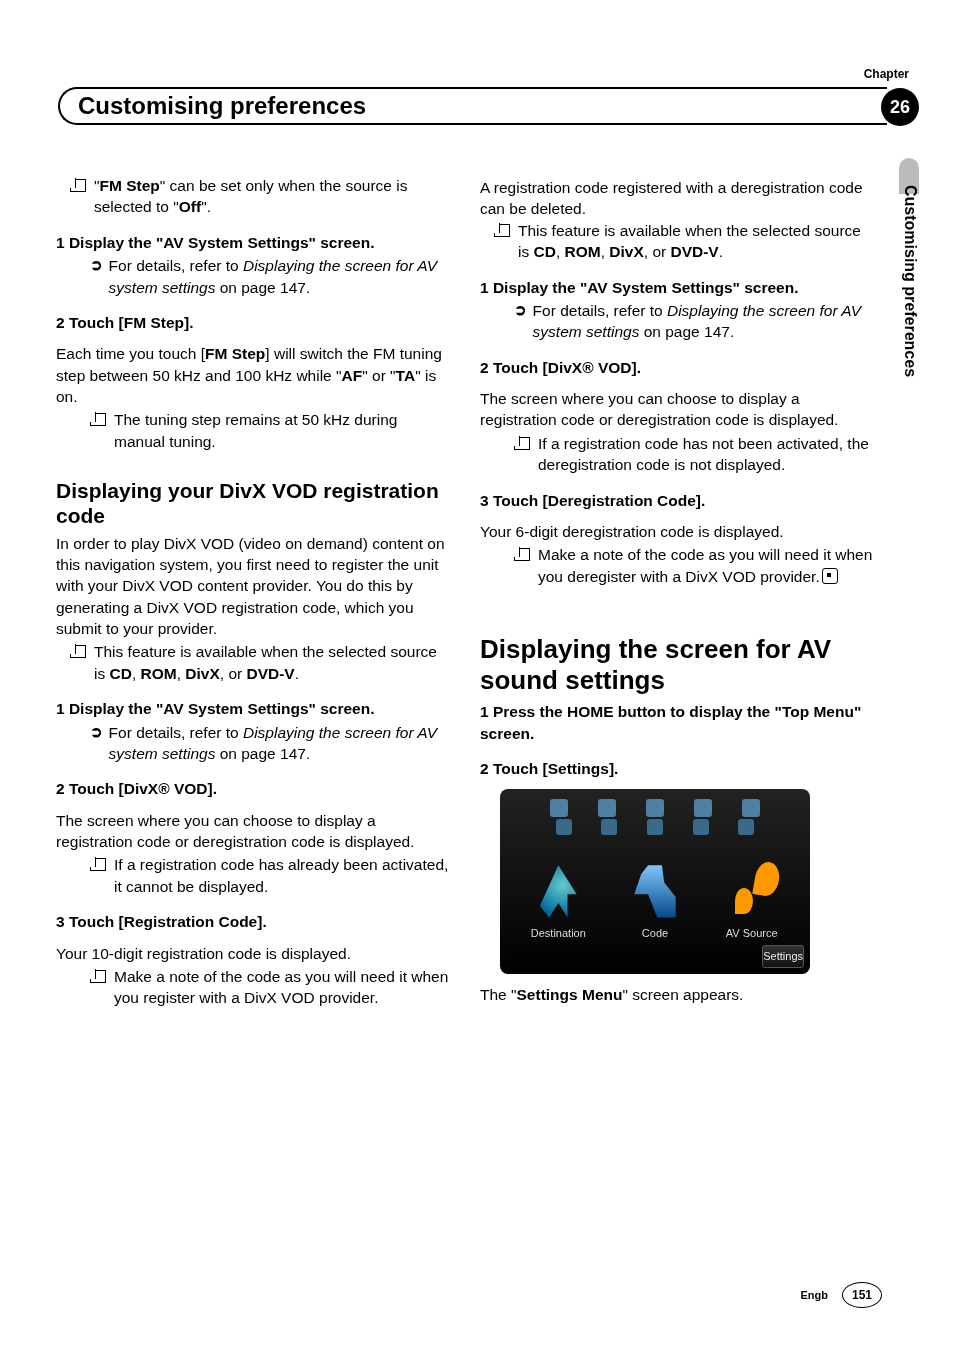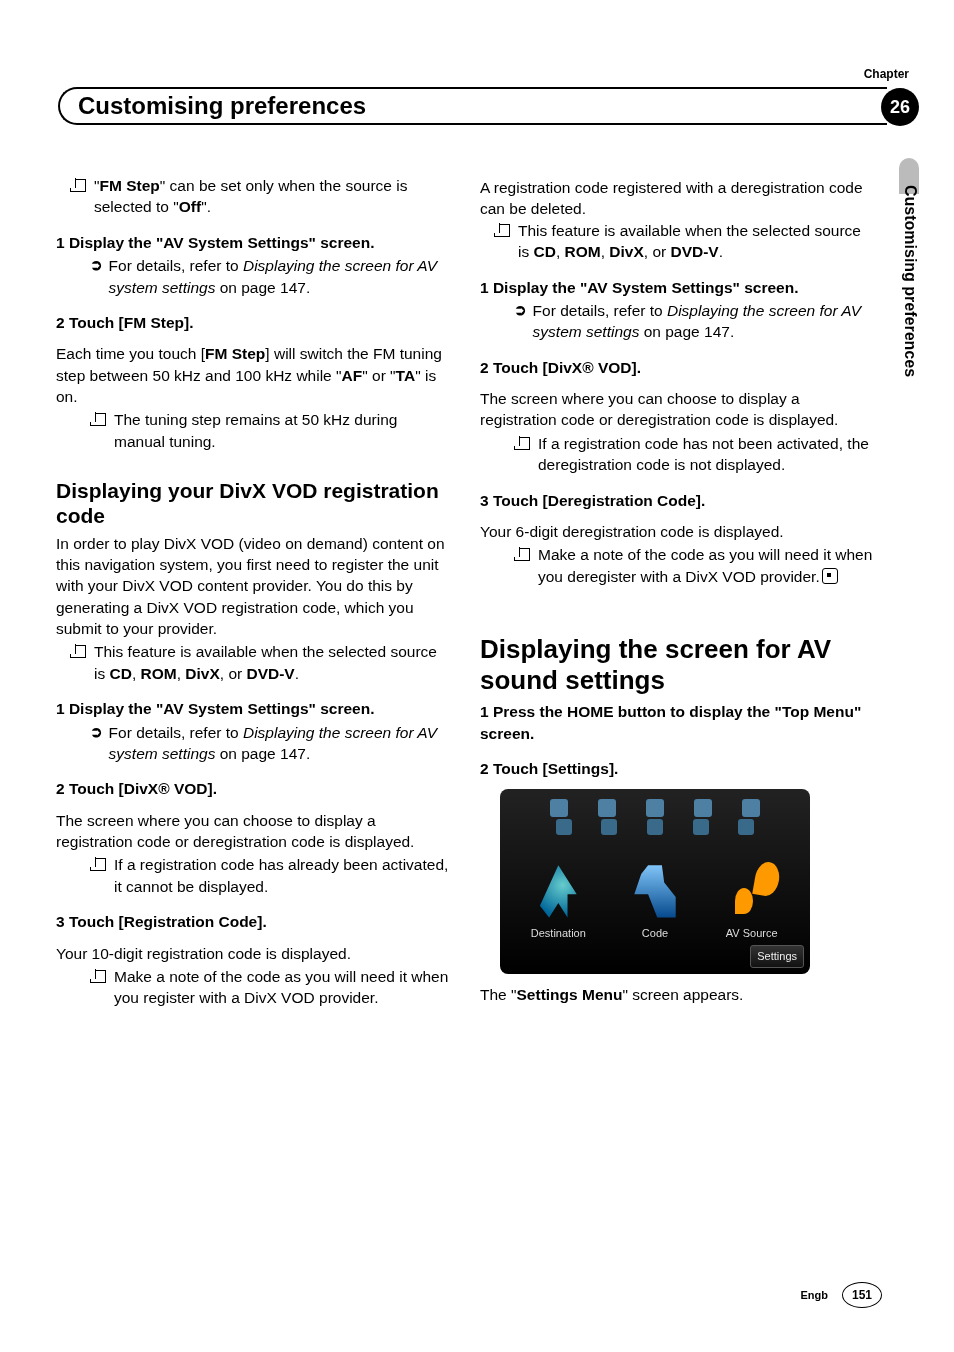--- a/index.html
+++ b/index.html
@@ -269,21 +269,21 @@
     border-radius: 3px;
   }
   .settings-btn {
     position: absolute;
     right: 6px;
     bottom: 6px;
     color: #eee;
     font-size: 11px;
     border: 1px solid #555;
     border-radius: 3px;
-    padding: 3px 6px;
+    padding: 3px 0;
     background: linear-gradient(#333, #111);
   }
 
   .footer {
     position: absolute;
     bottom: 44px;
     right: 72px;
     display: flex;
     align-items: center;
     gap: 14px;

